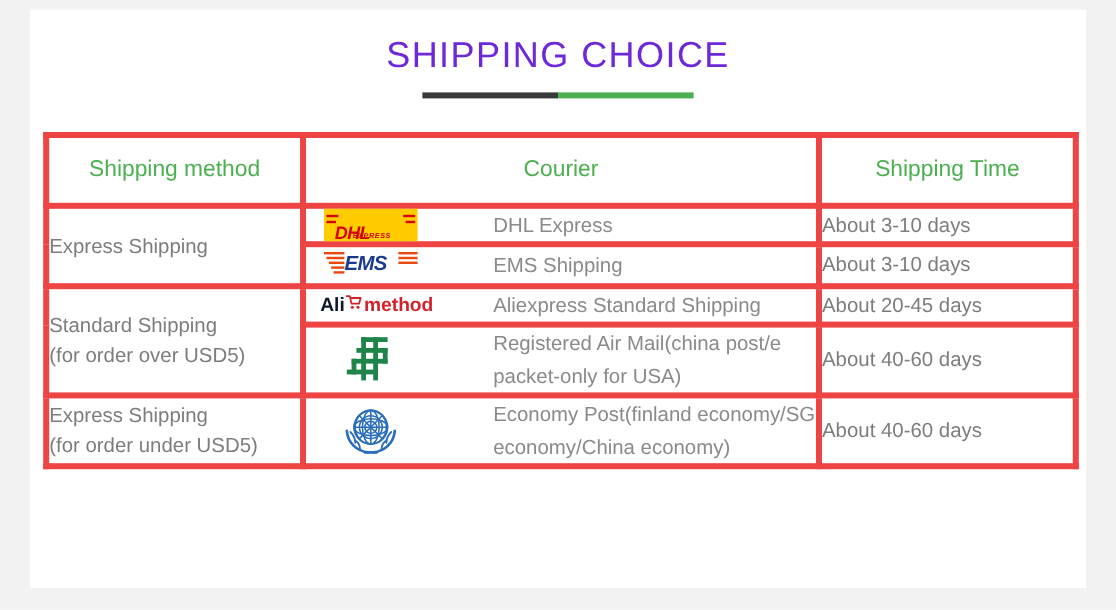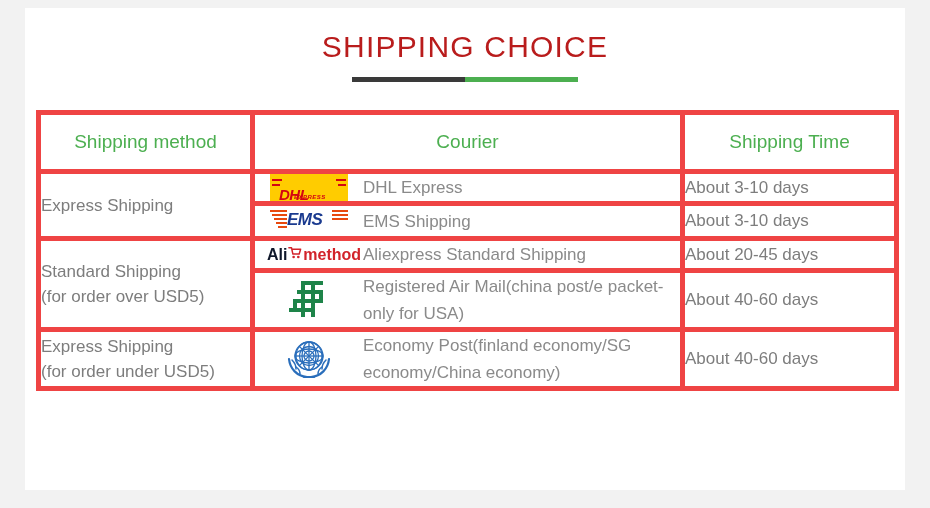--- a/index.html
+++ b/index.html
@@ -22,21 +22,21 @@
     background: #ffffff;
     box-sizing: border-box;
   }
   .title-block {
     text-align: center;
     padding-top: 22px;
   }
   .page-title {
     font-size: 30px;
     letter-spacing: 1.2px;
-    color: #b91c1c;
+    color: #6d28d9;
     font-weight: 400;
     margin: 0;
     line-height: 1.1;
   }
   .title-underline {
     margin: 14px auto 0 auto;
     width: 226px;
     height: 5px;
     display: flex;
   }
@@ -97,20 +97,21 @@
     width: 108px;
     min-width: 108px;
     display: flex;
     align-items: center;
     justify-content: center;
   }
   .courier-label {
     color: #8a8a8a;
     font-size: 17px;
     line-height: 27px;
+    margin-left: 48px;
   }
 
   
   .logo-dhl {
     width: 78px;
     height: 27px;
     background: #ffcc00;
     position: relative;
     overflow: hidden;
   }

